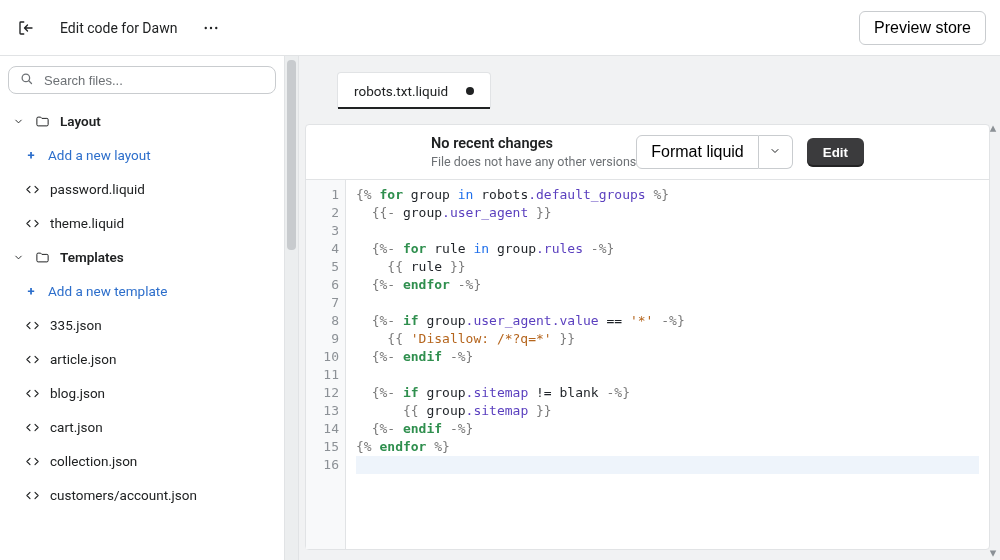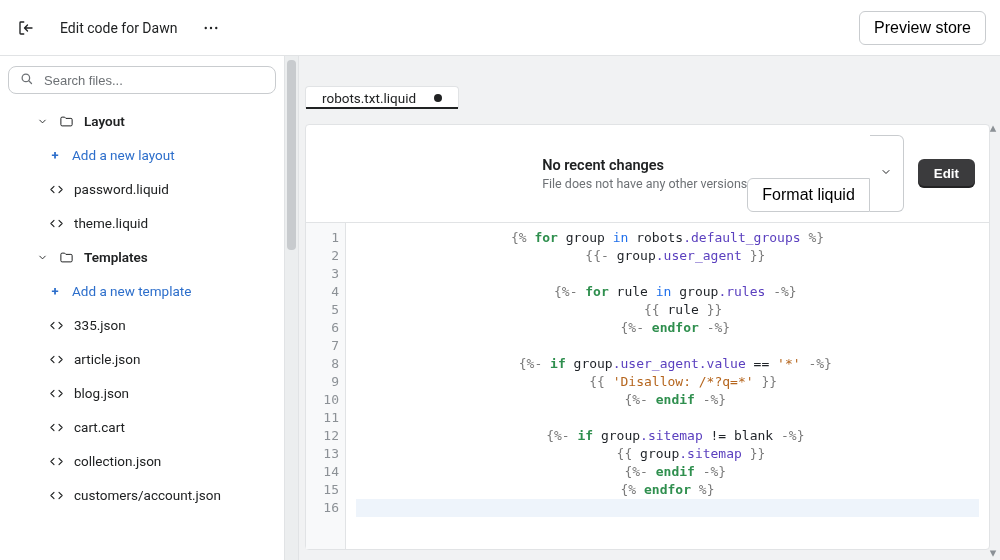--- a/index.html
+++ b/index.html
@@ -61,21 +61,21 @@
     display: flex; align-items: center; gap: 8px;
     border: 1px solid #c9cccf; border-radius: 8px;
     padding: 6px 10px; height: 28px;
   }
   .search input {
     border: none; outline: none; font-size: 13px; flex: 1; color: var(--text);
     background: transparent;
   }
   .search input::placeholder { color: var(--muted); }
 
-  .tree { flex: 1; overflow: auto; padding-bottom: 8px; padding-left: 24px; }
+  .tree { flex: 1; overflow: auto; padding-bottom: 8px; }
   .section-header, .file-row, .add-row {
     display: flex; align-items: center; gap: 10px;
     height: 34px; padding: 0 10px 0 12px;
     cursor: default;
   }
   .section-header { font-weight: 600; cursor: pointer; }
   .file-row, .add-row { padding-left: 24px; cursor: pointer; }
   .add-row .label { color: var(--link); }
   .add-row .plus { color: var(--link); }
   .folder-icon, .code-icon { width: 16px; height: 16px; display: inline-flex; align-items: center; justify-content: center; color: var(--text); }
@@ -93,53 +93,53 @@
     position: absolute; left: 2px; right: 2px; top: 4px; height: 190px;
     background: #c8cbce; border-radius: 4px;
   }
   .editor-panel { flex:1; background: var(--panel-bg); padding: 16px 10px 10px 6px; display: flex; flex-direction: column; min-width: 0; position: relative; }
 
   .editor-tabs { display: flex; align-items: flex-end; height: 36px; }
   .editor-tab {
     display: flex; align-items: center; gap: 18px;
     background: #fff; border: 1px solid var(--border); border-bottom: none;
     border-top-left-radius: 4px; border-top-right-radius: 4px;
-    height: 22px; padding: 0 16px; font-size: 13.5px; position: relative;
+    height: 36px; padding: 0 16px; font-size: 13.5px; position: relative; margin-left: 32px;
   }
   .editor-tab::after {
     content: ""; position: absolute; left: 0; right: 0; bottom: -1px; height: 2px; background: #202223;
   }
   .dirty-dot { width: 8px; height: 8px; border-radius: 50%; background: #202223; }
 
   .editor-box { flex:1; background: #fff; border: 1px solid var(--border); border-radius: 4px; display: flex; flex-direction: column; min-height: 0; margin-top: 16px; }
 
   .status-row {
-    display: flex; align-items: center; justify-content: flex-end;
+    display: flex; align-items: center; justify-content: center;
     padding: 10px 14px; border-bottom: 1px solid var(--border);
   }
   .status-left .h { font-size: 14.5px; font-weight: 600; margin-bottom: 2px; }
   .status-left .sub { font-size: 12.5px; color: var(--muted); }
   .status-right { display: flex; align-items: center; gap: 14px; }
   .split-btn { display: flex; }
-  .split-btn .btn { border-radius: 6px 0 0 6px; margin-top: 43px; }
+  .split-btn .btn { border-radius: 6px 0 0 6px; }
   .split-btn .caret-btn {
     border: 1px solid #c9cccf; border-left: none; background:#fff;
     width: 34px; display:flex; align-items:center; justify-content:center;
     border-radius: 0 6px 6px 0; cursor:pointer;
   }
 
   .code-wrap { flex:1; display:flex; min-height:0; font-family: ui-monospace, SFMono-Regular, Menlo, Consolas, monospace; font-size: 13px; }
   .gutter {
     flex: none; width: 40px; background: var(--gutter-bg); color: var(--gutter-text);
     text-align: right; padding: 6px 6px 6px 0; border-right: 1px solid var(--border);
     user-select: none; line-height: 18px;
   }
   .gutter div { height: 18px; }
   .code {
-    flex:1; padding: 6px 10px; line-height: 18px; white-space: pre; overflow: auto; text-align: center;
+    flex:1; padding: 6px 10px; line-height: 18px; white-space: pre; overflow: auto;
   }
   .code .line { height: 18px; }
   .code .line.current { background: #eef4fb; }
   
   .c-del { color: #7a7a7a; } 
   .c-kw  { color: #2f8f4e; font-weight: 600; } 
   .c-kw2 { color: #1f6feb; } 
   .c-id  { color: #1f2328; }
   .c-prop{ color: #5b40bf; }
   .c-str { color: #b5651d; }
@@ -259,21 +259,21 @@
             </svg>
           </span>
           <span class="label">blog.json</span>
         </div>
         <div class="file-row">
           <span class="code-icon">
             <svg width="15" height="15" viewBox="0 0 24 24" stroke-width="1.8">
               <path d="M8 7l-5 5 5 5M16 7l5 5-5 5" stroke="#202223" fill="none" stroke-linecap="round" stroke-linejoin="round"></path>
             </svg>
           </span>
-          <span class="label">cart.cart</span>
+          <span class="label">cart.json</span>
         </div>
         <div class="file-row">
           <span class="code-icon">
             <svg width="15" height="15" viewBox="0 0 24 24" stroke-width="1.8">
               <path d="M8 7l-5 5 5 5M16 7l5 5-5 5" stroke="#202223" fill="none" stroke-linecap="round" stroke-linejoin="round"></path>
             </svg>
           </span>
           <span class="label">collection.json</span>
         </div>
         <div class="file-row">

